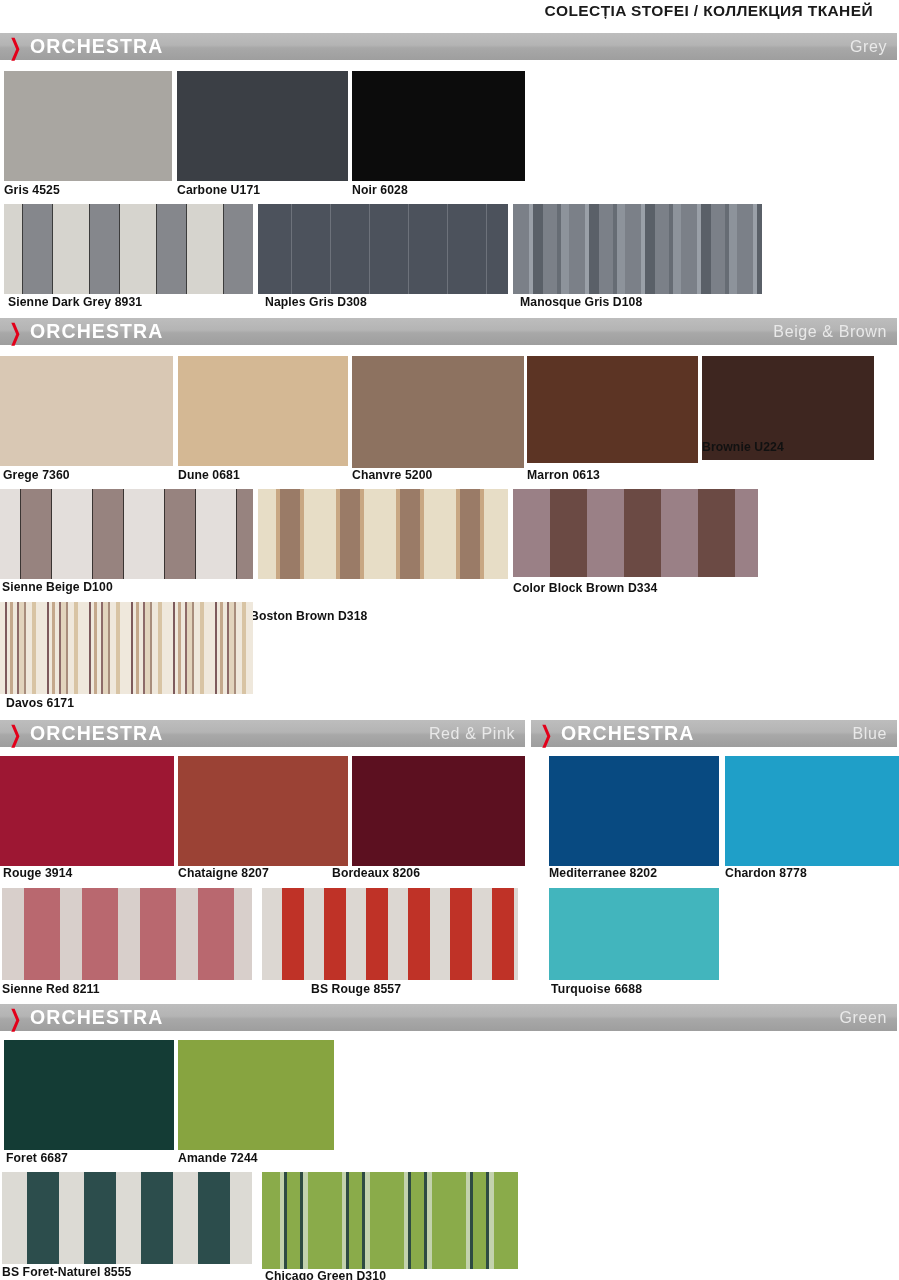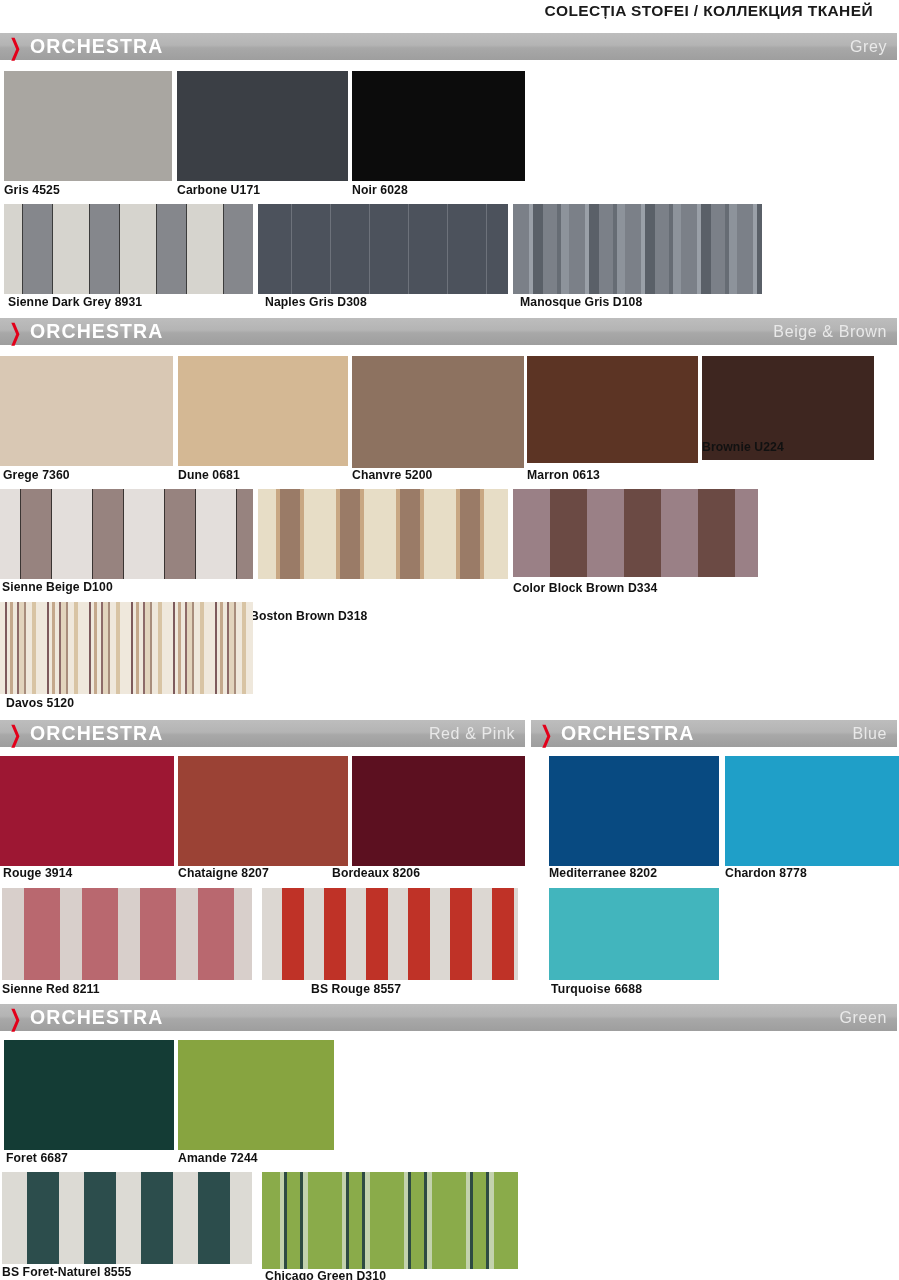--- a/index.html
+++ b/index.html
@@ -175,21 +175,21 @@
          #7d5a5c 5px,#7d5a5c 7px,
          #efe8dc 7px,#efe8dc 10px,
          #c4a88c 10px,#c4a88c 13px,
          #efe8dc 13px,#efe8dc 17px,
          #8d6a68 17px,#8d6a68 19px,
          #e2d4bd 19px,#e2d4bd 24px,
          #a88d7c 24px,#a88d7c 26px,
          #efe8dc 26px,#efe8dc 32px,
          #d8c4a4 32px,#d8c4a4 36px,
          #efe8dc 36px,#efe8dc 42px);"></div>
-  <div class="lbl" style="left:6px; top:696px;">Davos 5120</div>
+  <div class="lbl" style="left:6px; top:696px;">Davos 6171</div>
 
   <div class="bar" style="left:0; top:720px; width:525px;">
     <span class="chev">❯</span>
     <span class="brand">ORCHESTRA</span>
     <span class="cat">Red &amp; Pink</span>
   </div>
 
   <div class="bar" style="left:531px; top:720px; width:366px;">
     <span class="chev">❯</span>
     <span class="brand">ORCHESTRA</span>

